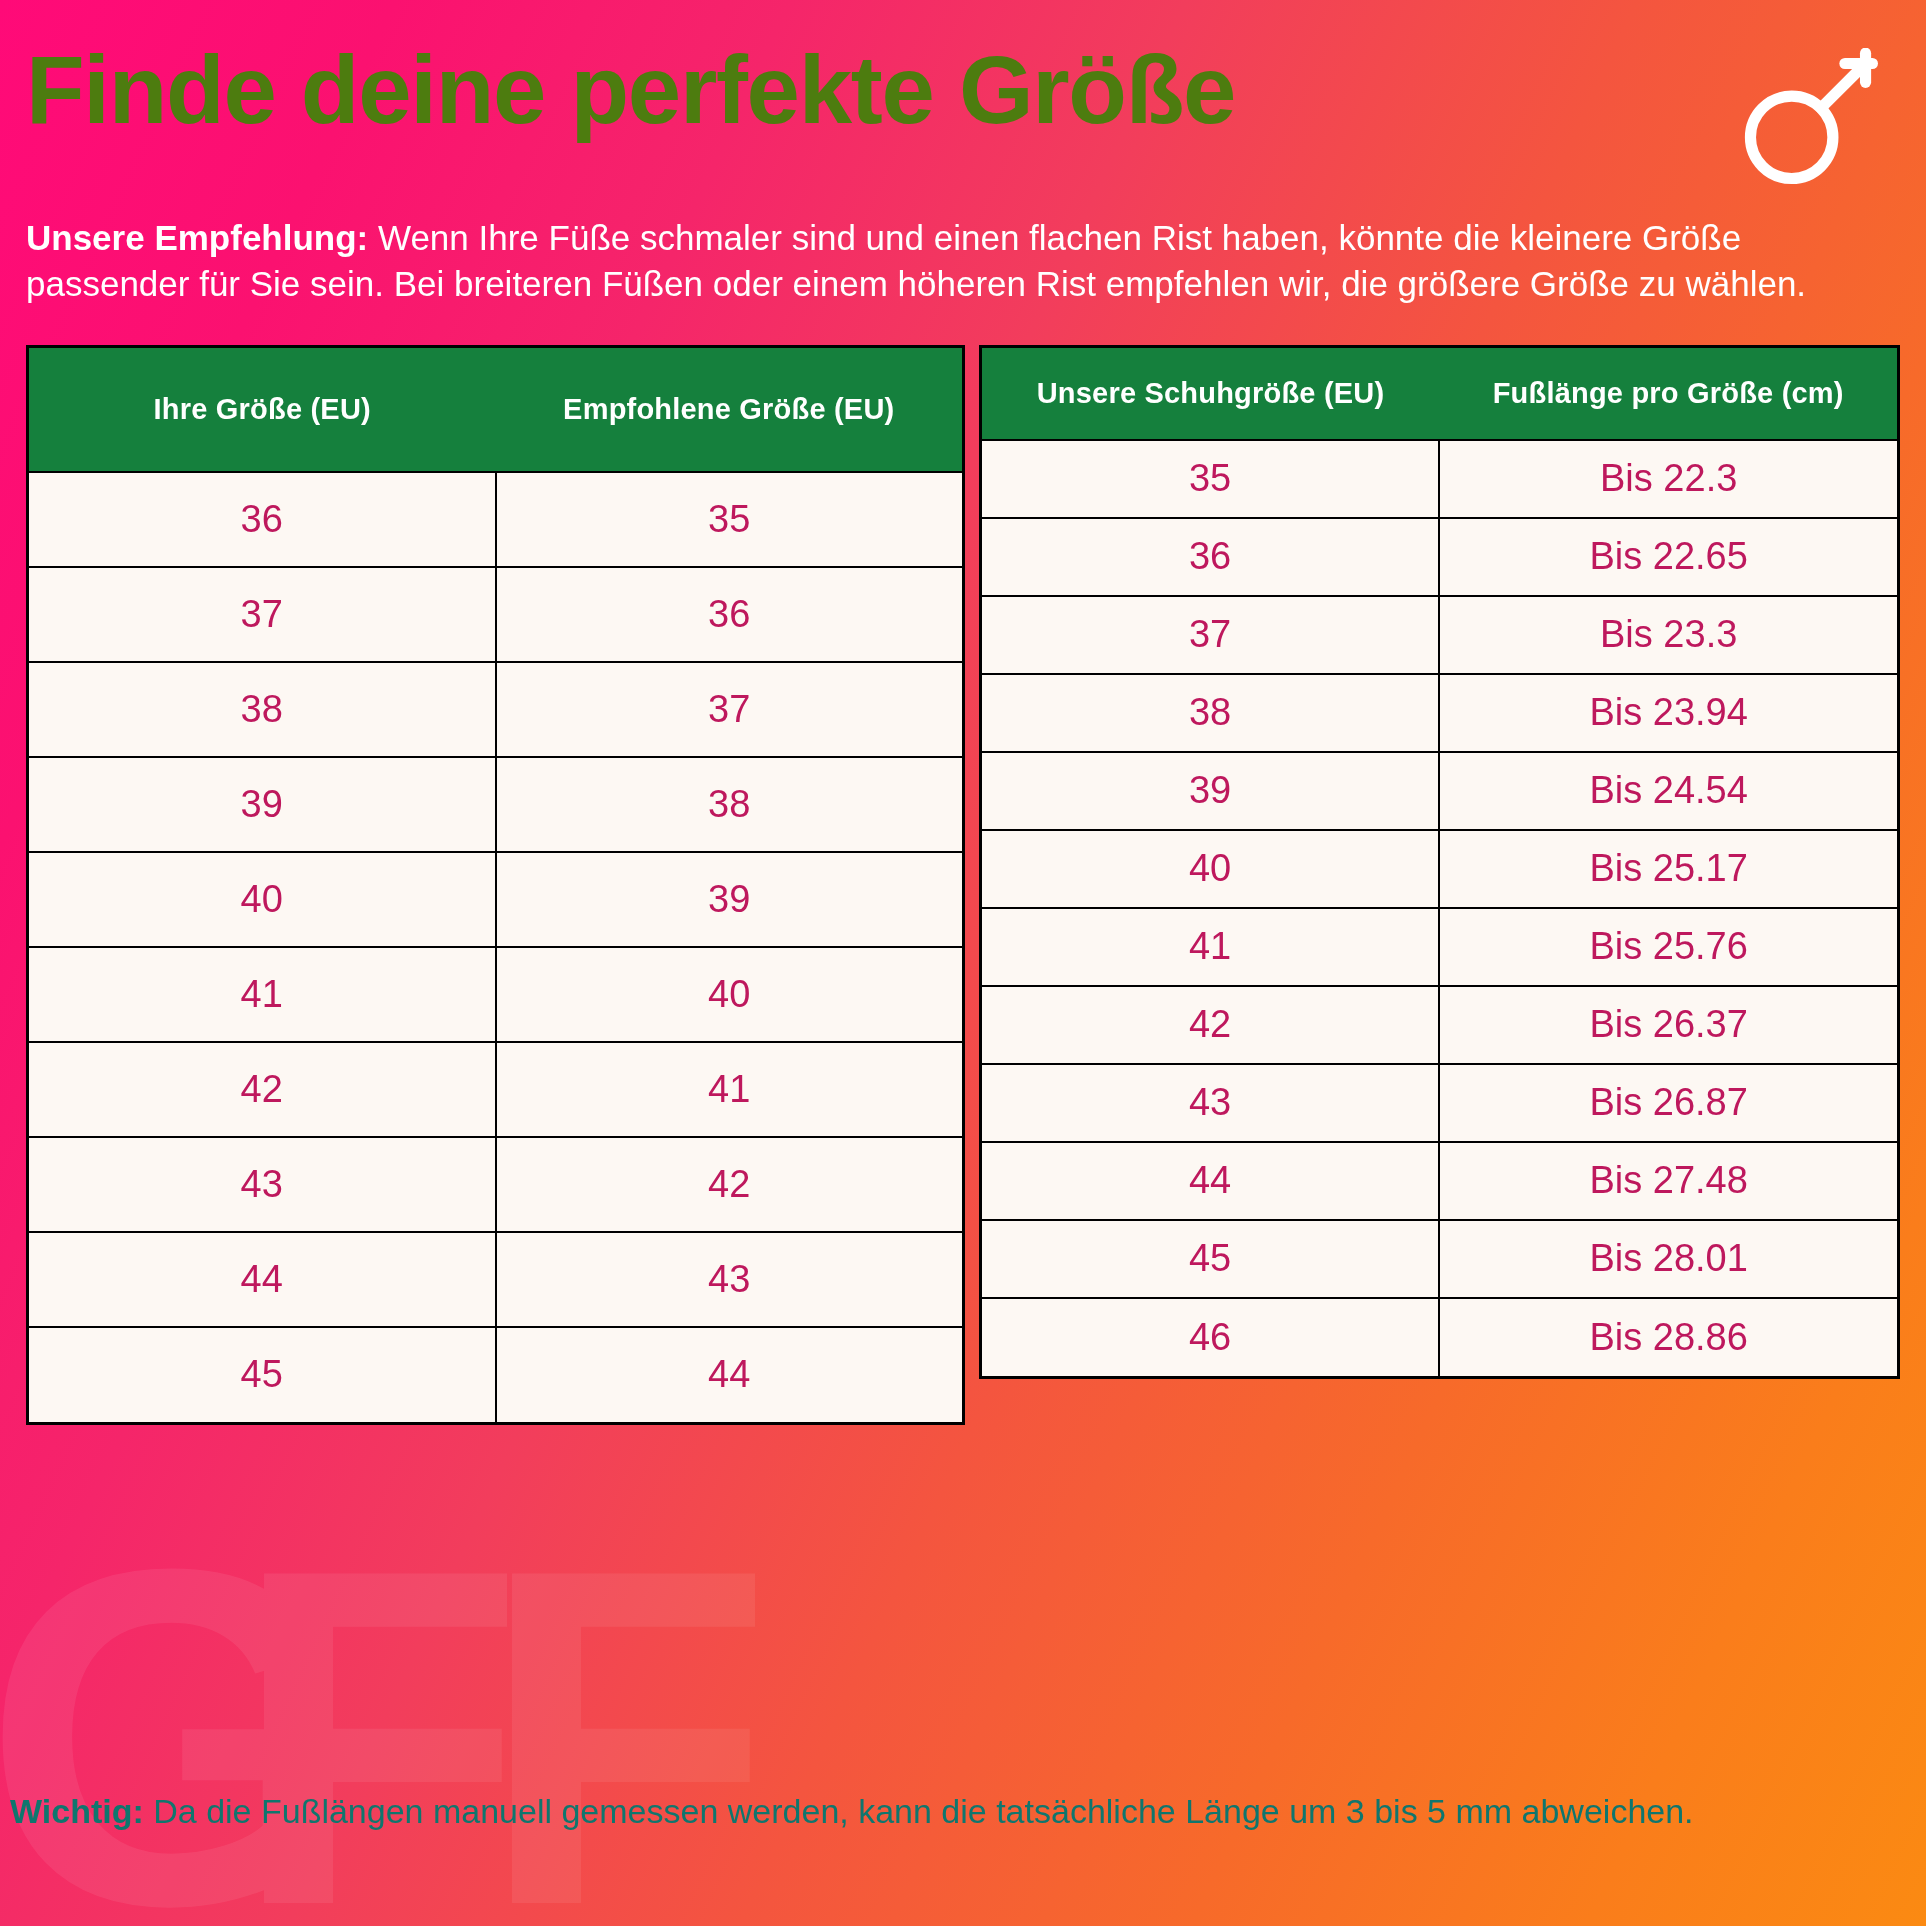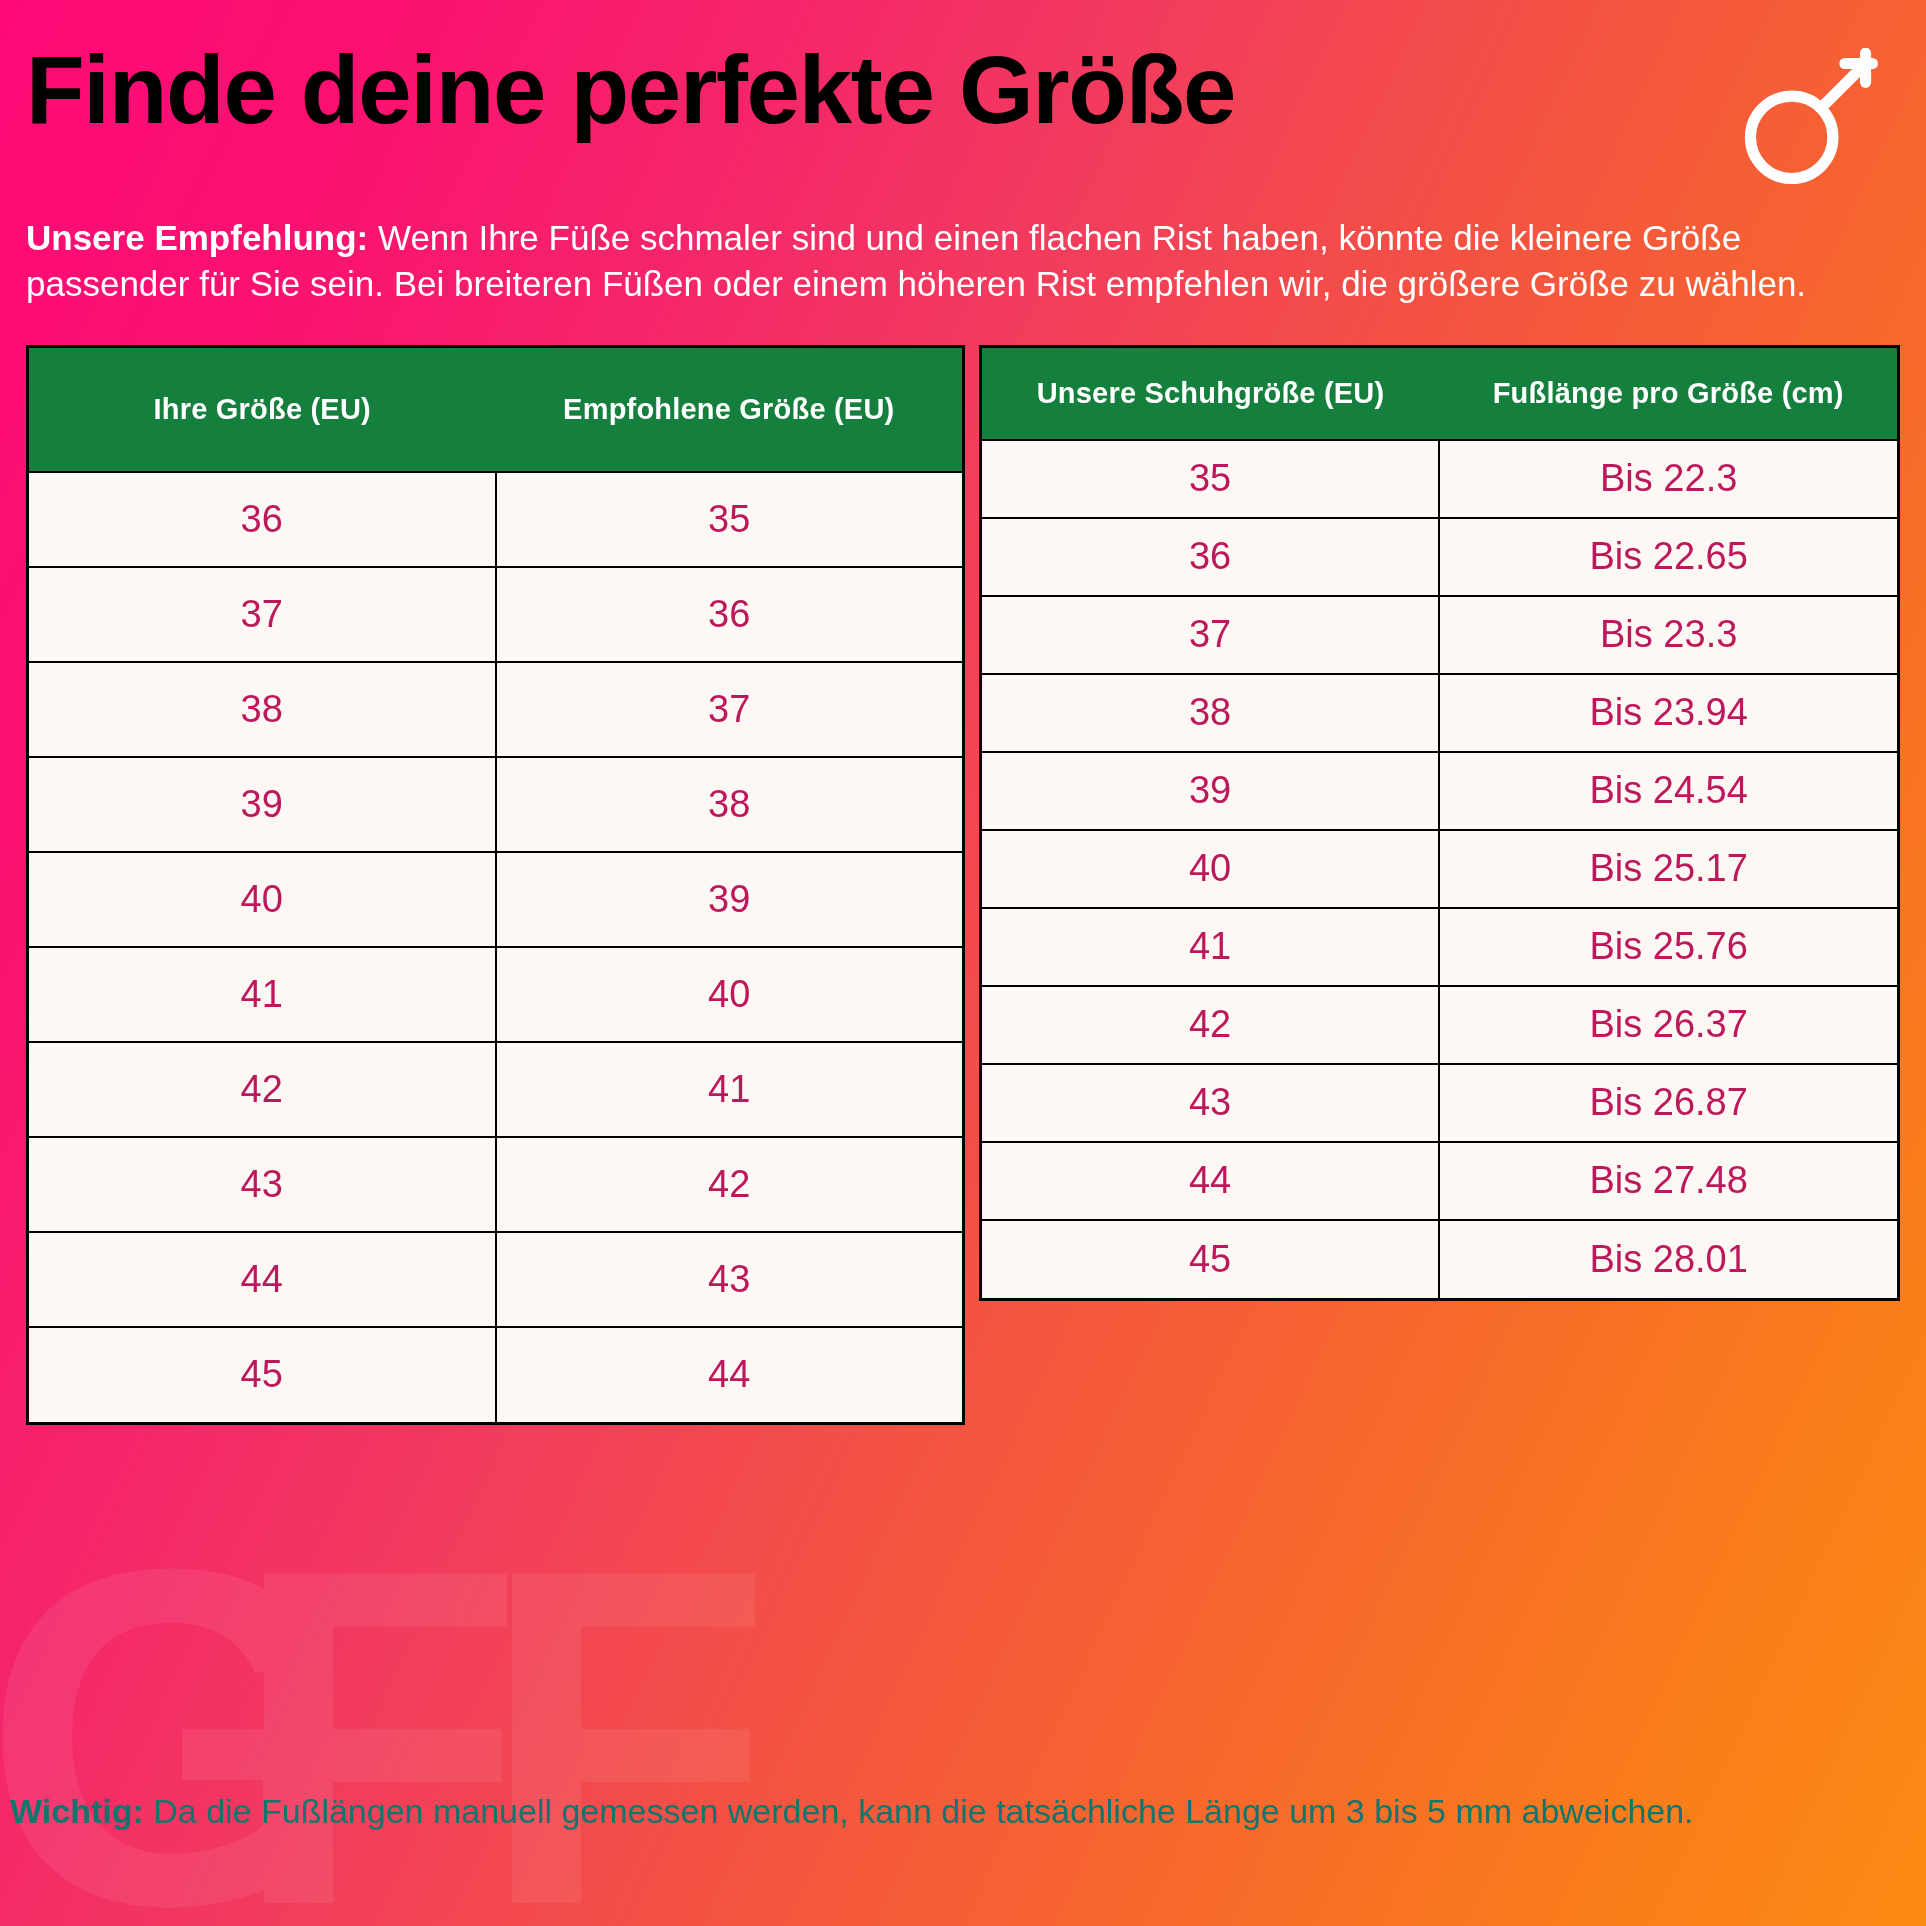--- a/index.html
+++ b/index.html
@@ -58,21 +58,21 @@
     display: flex;
     align-items: flex-start;
     justify-content: space-between;
   }
 
   h1.title {
     font-size: 96px;
     line-height: 1.06;
     font-weight: 700;
     letter-spacing: -1.3px;
-    color: #000000;
+    color: #4d7c0f;
   }
 
   .brand-logo {
     width: 146px;
     height: 146px;
     margin-top: 8.6px;
     margin-right: 19px;
     flex: 0 0 auto;
   }
 
@@ -284,20 +284,24 @@
               <td>Bis 26.87</td>
             </tr>
             <tr>
               <td>44</td>
               <td>Bis 27.48</td>
             </tr>
             <tr>
               <td>45</td>
               <td>Bis 28.01</td>
             </tr>
+            <tr>
+              <td>46</td>
+              <td>Bis 28.86</td>
+            </tr>
           </tbody>
       </table>
     </div>
 
   </div>
 </div>
 
 <p class="note">
   <b>Wichtig:</b><span> Da die Fußlängen manuell gemessen werden, kann die tatsächliche Länge um 3 bis 5 mm abweichen.</span>
 </p>

